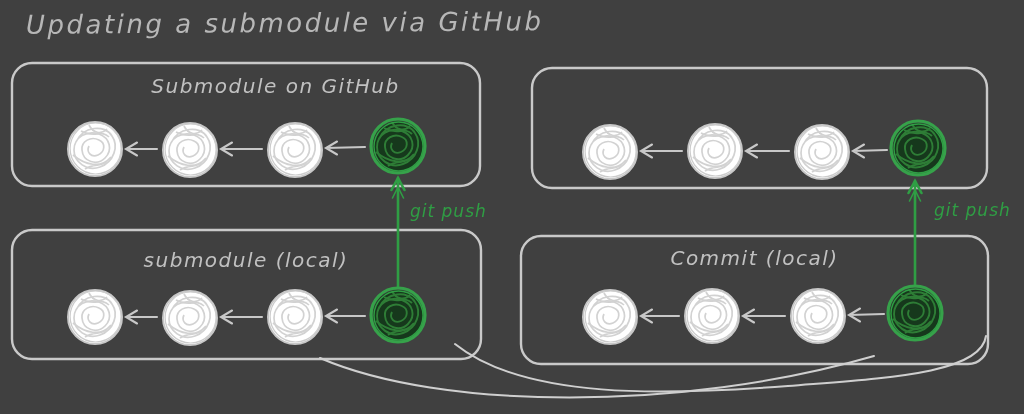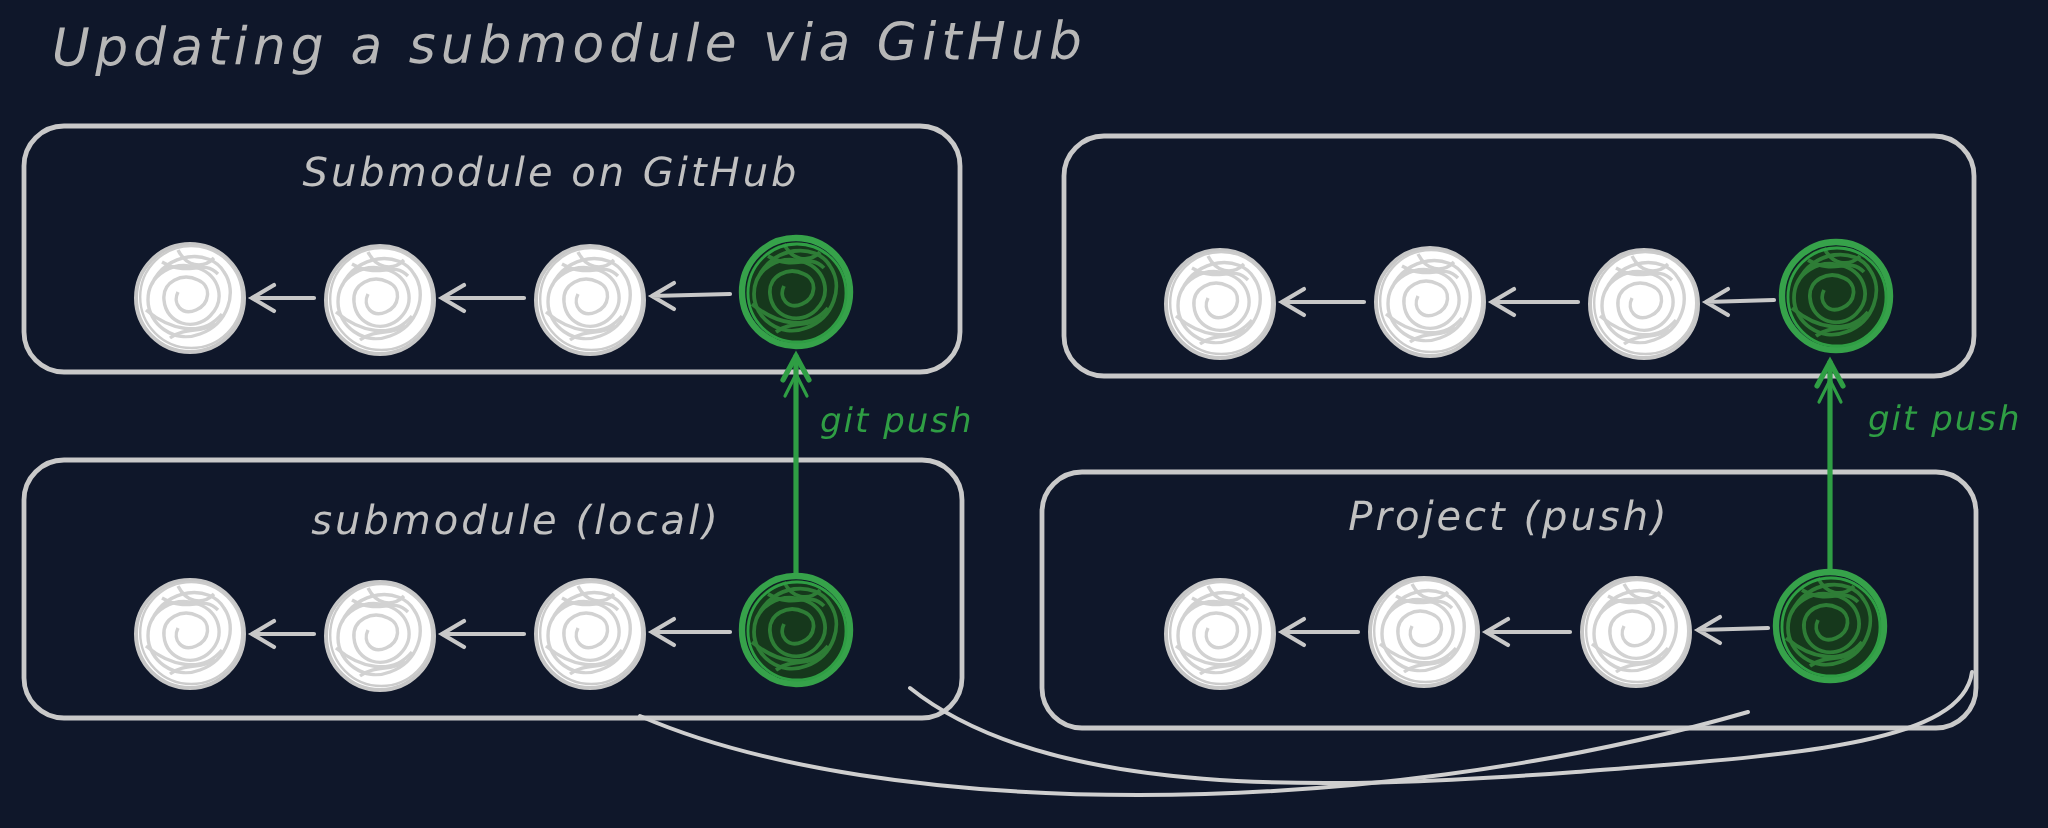--- a/index.html
+++ b/index.html
@@ -1,32 +1,32 @@
 <!DOCTYPE html>
 <html><head>
 <meta charset="utf-8">
 <style>
   html,body{margin:0;padding:0;background:#ffffff;}
   .stage{
-    position:relative;width:1024px;height:414px;background:#0f172a;
+    position:relative;width:1024px;height:414px;background:#404040;
     font-family:"DejaVu Sans",sans-serif;overflow:hidden;
   }
   .stage svg{position:absolute;left:0;top:0;}
   .txt{
     position:absolute;font-style:italic;white-space:nowrap;
     color:#bfbfbf;letter-spacing:1.5px;user-select:none;
   }
   .page-title{
     left:26px;top:8px;font-size:26px;color:#b7b7b7;letter-spacing:2.5px;
     transform:rotate(-0.4deg);
   }
   .box-title{font-size:20px;text-align:center;color:#c1c1c1;}
   .bt-a{left:12px;top:74px;width:527px;}
   .bt-b{left:532px;top:86px;width:455px;}
-  .bt-c{left:24px;top:248px;width:468px;}
+  .bt-c{left:12px;top:248px;width:468px;}
   .bt-d{left:521px;top:246px;width:467px;}
   .green-lbl{color:#2f9e44;font-size:17px;letter-spacing:1px;text-align:right;}
   .gp-left{left:410px;top:201px;}
   .gp-right{left:934px;top:200px;}
   .new-commit{left:354px;top:262px;}
 </style>
 </head>
 <body>
 
 <div class="stage">
@@ -113,18 +113,18 @@
     <use href="#gray-node" x="610" y="317"></use>
     <use href="#gray-node" x="712" y="316"></use>
     <use href="#gray-node" x="818" y="316"></use>
     <use href="#green-node" x="915" y="313"></use>
   </svg>
 
   <div class="txt page-title">Updating a submodule via GitHub</div>
 
   <div class="txt box-title bt-a">Submodule on GitHub</div>
   <div class="txt box-title bt-c">submodule (local)</div>
-  <div class="txt box-title bt-d">Project (push)</div>
+  <div class="txt box-title bt-d">Commit (local)</div>
 
   <div class="txt green-lbl gp-left">git push</div>
   <div class="txt green-lbl gp-right">git push</div>
 
 </div>
 
 </body></html>

